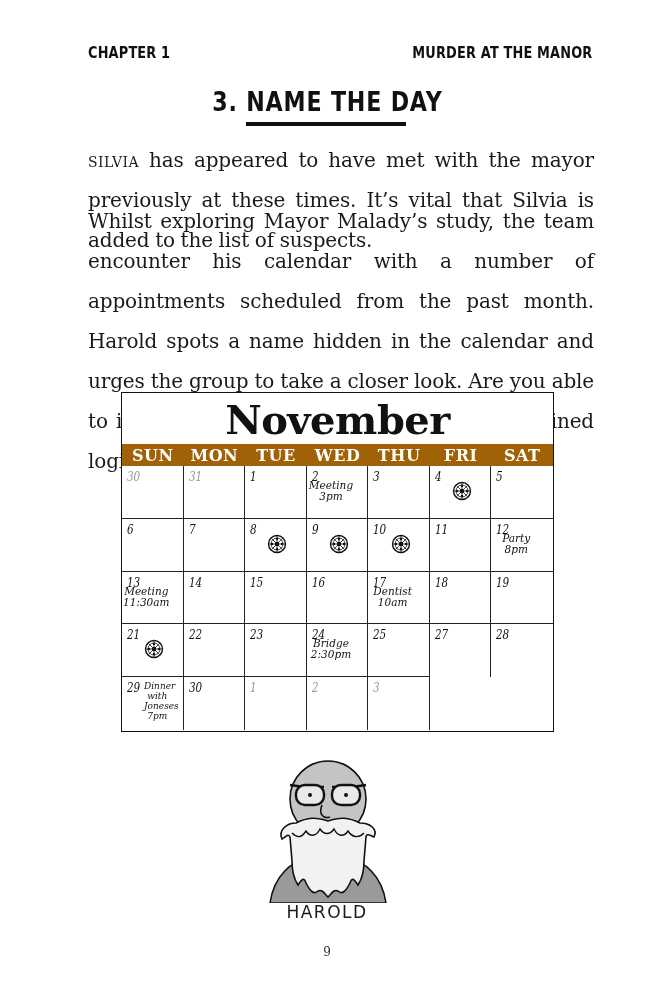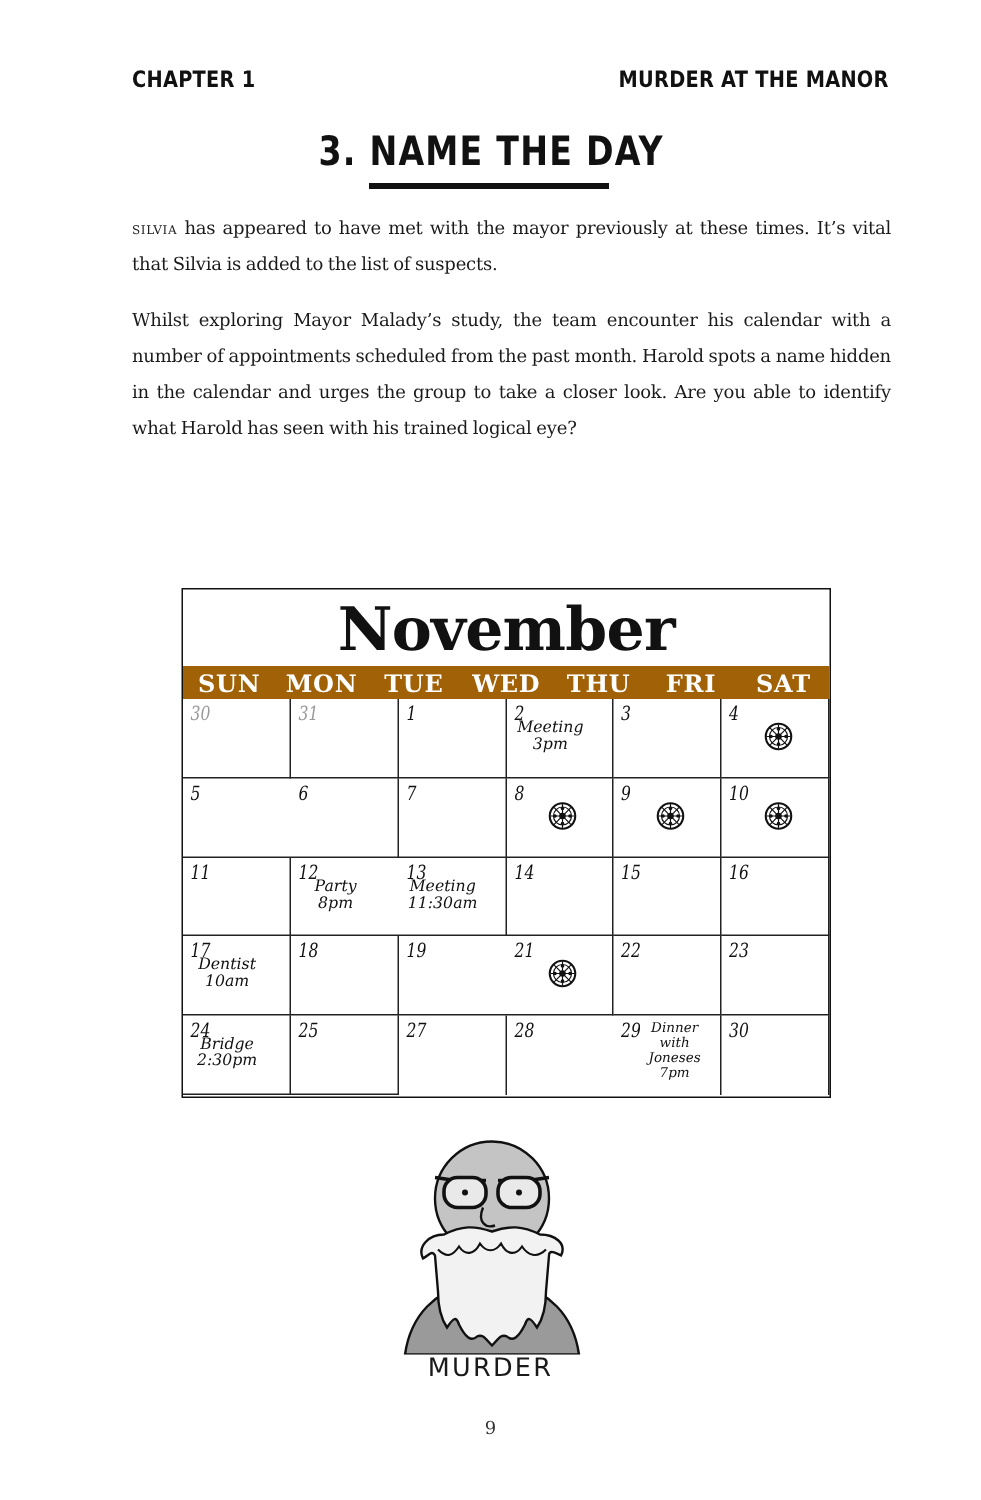--- a/index.html
+++ b/index.html
@@ -7,30 +7,30 @@
   body { position: relative; color: #111; font-family: "DejaVu Serif", serif; }
 
   .running-head { position: absolute; top: 44px; font-family: "DejaVu Sans", sans-serif; font-weight: bold; font-size: 15px; letter-spacing: 0.2px; transform: scaleX(0.86); }
   .running-head.left { left: 88px; transform-origin: left center; }
   .running-head.right { right: 62px; transform-origin: right center; }
 
   .page-title { position: absolute; left: 0; width: 654px; top: 86px; text-align: center; }
   .page-title span { display: inline-block; font-family: "DejaVu Sans", sans-serif; font-weight: bold; font-size: 27px; letter-spacing: 1px; transform: scaleX(0.82); }
   .title-rule { position: absolute; left: 246px; top: 122px; width: 160px; height: 4px; background: #111; }
 
-  .para { position: absolute; left: 88px; width: 506px; font-family: "DejaVu Serif", serif; font-size: 12px; line-height: 24px; color: #1a1a1a; text-align: justify; letter-spacing: -0.15px; word-spacing: -0.5px; }
+  .para { position: absolute; left: 88px; width: 506px; font-family: "DejaVu Serif", serif; font-size: 20px; line-height: 40px; color: #1a1a1a; text-align: justify; letter-spacing: -0.15px; word-spacing: -0.5px; }
   .para.p1 { top: 140px; }
   .para.p2 { top: 201px; }
   .smallcaps { font-variant: small-caps; text-transform: lowercase; letter-spacing: 0.4px; }
 
   .calendar { position: absolute; left: 121px; top: 392px; width: 433px; height: 340px; border: 1.5px solid #111; background: #fff; }
   .month { height: 51px; text-align: center; font-family: "DejaVu Serif", serif; font-weight: bold; font-size: 40px; line-height: 54px; letter-spacing: -0.5px; }
   .dow-row { display: flex; height: 22px; background: #a16207; }
   .dow { flex: 1; color: #fff; text-align: center; font-family: "DejaVu Serif", serif; font-weight: bold; font-size: 16px; line-height: 23px; letter-spacing: 0.5px; }
-  .grid { display: grid; grid-template-columns: repeat(6, 1fr); grid-template-rows: repeat(5, 1fr); height: 264px; }
+  .grid { display: grid; grid-template-columns: repeat(7, 1fr); grid-template-rows: repeat(5, 1fr); height: 264px; }
   .cell { position: relative; border-right: 1.5px solid #222; border-bottom: 1.5px solid #222; overflow: hidden; }
   .cell:nth-child(7n) { border-right: none; }
   .cell:nth-last-child(-n+7) { border-bottom: none; }
   .daynum { position: absolute; left: 5px; top: 3px; font-family: "DejaVu Serif", serif; font-style: italic; font-size: 13px; color: #111; transform: scaleX(0.8); transform-origin: left top; }
   .cell.other .daynum { color: #999; }
   .note { position: absolute; left: 0; right: 12px; top: 14px; text-align: center; font-family: "DejaVu Serif", serif; font-style: italic; font-size: 10.5px; line-height: 11px; color: #111; white-space: pre-line; }
   .note.side { left: 22px; top: 4px; font-size: 9px; line-height: 10px; }
   .badge { position: absolute; left: 50%; top: 15px; width: 20px; height: 20px; margin-left: -8px; }
 
   .harold { position: absolute; left: 268px; top: 757px; width: 120px; height: 146px; }
@@ -234,15 +234,15 @@
   <circle cx="60" cy="42" r="38" fill="#c4c4c4" stroke="#111" stroke-width="1.6"></circle>
   <path d="M22 28 L 36 30 L 56 30 M 64 30 L 84 30 L 98 28" fill="none" stroke="#111" stroke-width="2.4"></path>
   <rect x="28" y="28" width="28" height="20" rx="9" fill="#e9e9e9" stroke="#111" stroke-width="2.4"></rect>
   <rect x="64" y="28" width="28" height="20" rx="9" fill="#e9e9e9" stroke="#111" stroke-width="2.4"></rect>
   <circle cx="42" cy="38" r="2" fill="#111"></circle>
   <circle cx="78" cy="38" r="2" fill="#111"></circle>
   <path d="M54 48 C 50 58, 56 62, 62 60" fill="#c4c4c4" stroke="#111" stroke-width="1.6"></path>
   <path d="M14 82 C 10 74, 18 66, 28 66 C 40 60, 48 60, 60 64 C 72 60, 80 60, 92 66 C 102 66, 110 72, 106 80 C 102 78, 98 76, 98 80 L 96 104 C 96 114, 94 122, 90 128 C 86 122, 84 120, 82 126 C 78 134, 74 138, 70 134 C 66 132, 64 136, 60 140 C 56 136, 54 132, 50 134 C 46 138, 42 134, 38 126 C 36 120, 34 122, 30 128 C 26 122, 24 114, 24 104 L 22 80 C 20 76, 18 80, 14 82 Z" fill="#f2f2f2" stroke="#111" stroke-width="1.6"></path>
   <path d="M24 76 C 30 82, 34 80, 38 74 C 42 80, 48 80, 52 72 C 56 78, 62 78, 66 72 C 70 80, 76 80, 80 74 C 84 80, 90 82, 96 76" fill="none" stroke="#111" stroke-width="1.4"></path>
 </svg>
-<div class="harold-name">MURDER</div>
+<div class="harold-name">HAROLD</div>
 
 <div class="page-number">9</div>
 
 </body></html>

